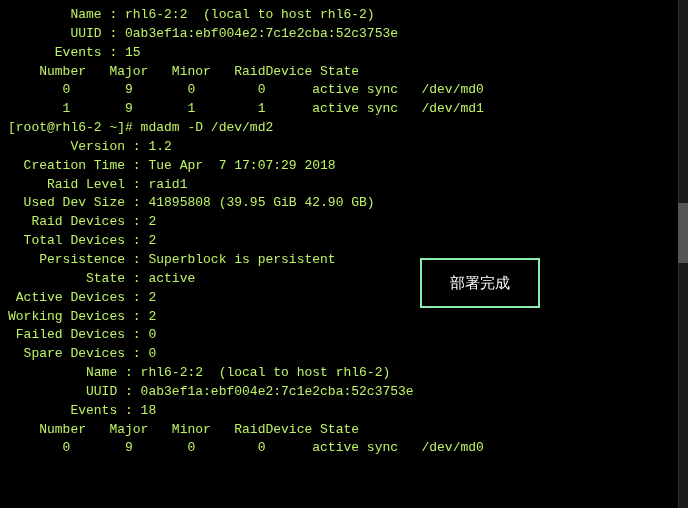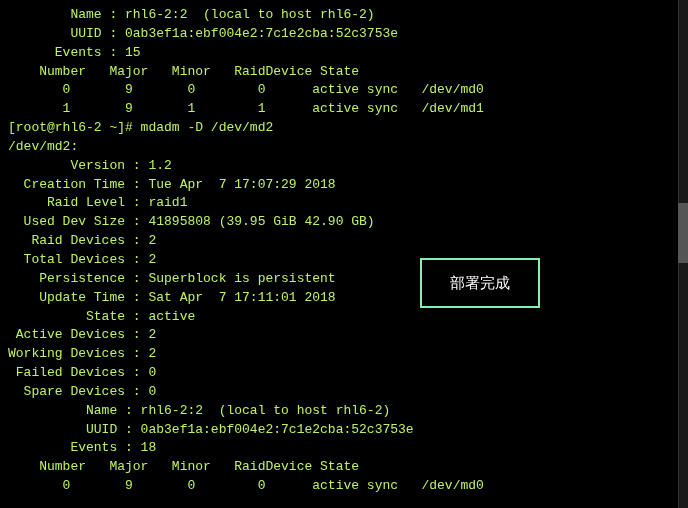--- a/index.html
+++ b/index.html
@@ -71,30 +71,28 @@
 <div class="terminal">
   <div id="lines-container">
       <div class="line">        Name : rhl6-2:2  (local to host rhl6-2)</div>
       <div class="line">        UUID : 0ab3ef1a:ebf004e2:7c1e2cba:52c3753e</div>
       <div class="line">      Events : 15</div>
       <div class="line"></div>
       <div class="line">    Number   Major   Minor   RaidDevice State</div>
       <div class="line">       0       9       0        0      active sync   /dev/md0</div>
       <div class="line">       1       9       1        1      active sync   /dev/md1</div>
       <div class="line">[root@rhl6-2 ~]# mdadm -D /dev/md2</div>
-      <div class="line">/dev/md2:</div>
       <div class="line">        Version : 1.2</div>
       <div class="line">  Creation Time : Tue Apr  7 17:07:29 2018</div>
       <div class="line">     Raid Level : raid1</div>
       <div class="line">  Used Dev Size : 41895808 (39.95 GiB 42.90 GB)</div>
       <div class="line">   Raid Devices : 2</div>
       <div class="line">  Total Devices : 2</div>
       <div class="line">    Persistence : Superblock is persistent</div>
       <div class="line"></div>
-      <div class="line">    Update Time : Sat Apr  7 17:11:01 2018</div>
       <div class="line">          State : active</div>
       <div class="line"> Active Devices : 2</div>
       <div class="line">Working Devices : 2</div>
       <div class="line"> Failed Devices : 0</div>
       <div class="line">  Spare Devices : 0</div>
       <div class="line"></div>
       <div class="line">          Name : rhl6-2:2  (local to host rhl6-2)</div>
       <div class="line">          UUID : 0ab3ef1a:ebf004e2:7c1e2cba:52c3753e</div>
       <div class="line">        Events : 18</div>
       <div class="line"></div>

